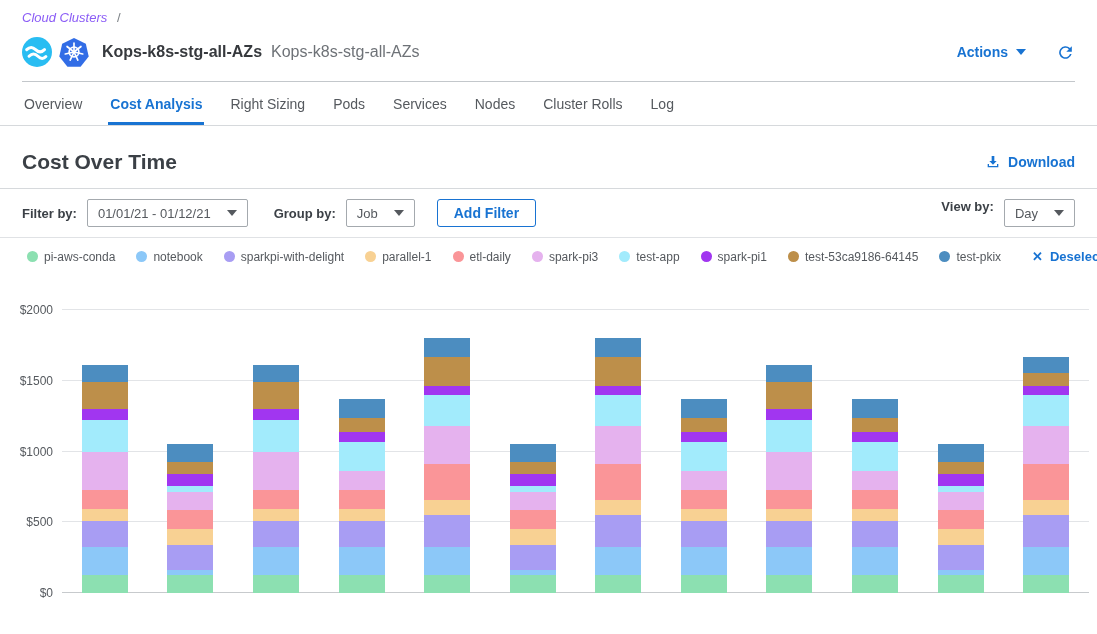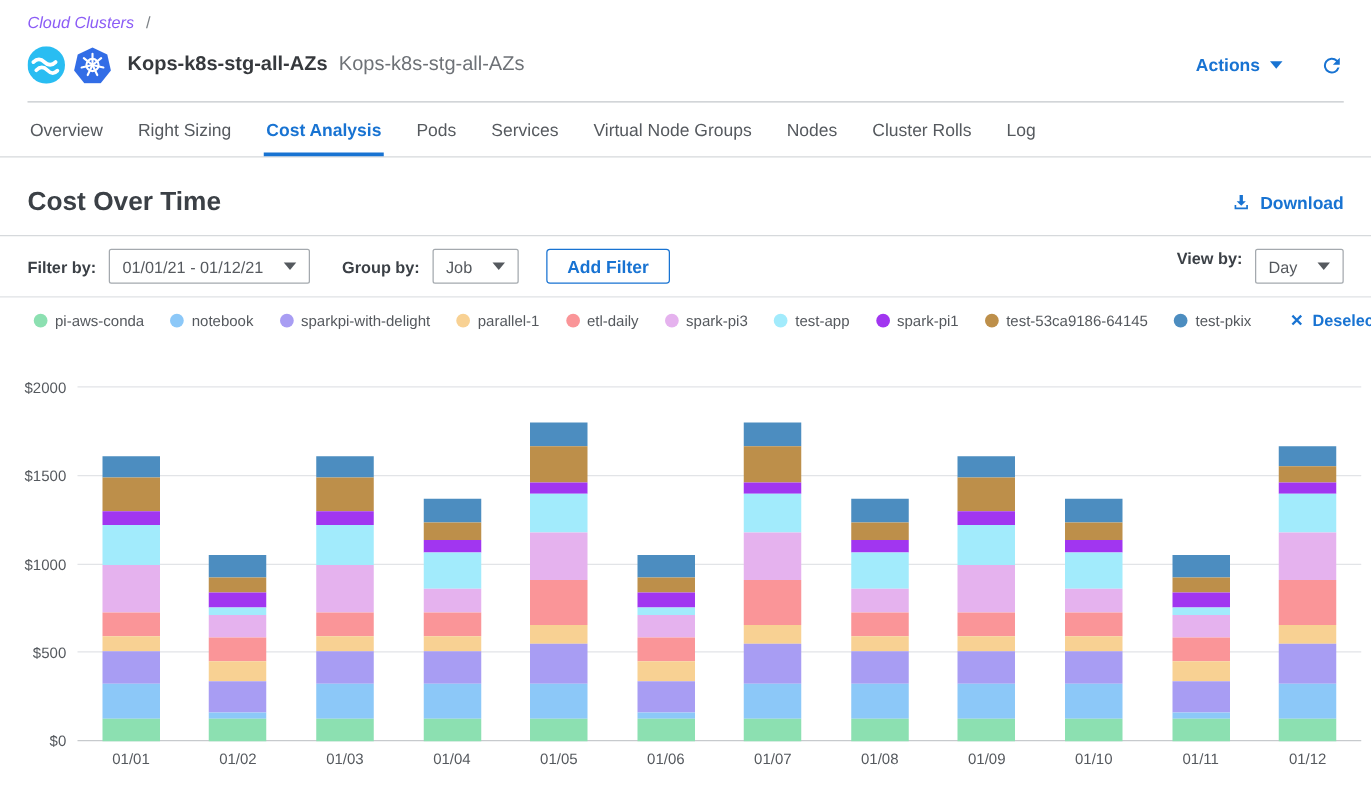--- a/index.html
+++ b/index.html
@@ -106,25 +106,24 @@
       <svg viewBox="0 0 24 24" width="19" height="19">
         <path d="M17.65 6.35A8 8 0 1 0 19.73 14h-2.08a6 6 0 1 1-1.41-6.24L13 11h7V4l-2.35 2.35z" fill="#1873d2"></path>
       </svg>
     </span>
   </div>
   <div class="header-divider"></div>
 </div>
 
 <div class="tabs">
     <div class="tab">Overview</div>
+    <div class="tab active">Cost Analysis</div>
     <div class="tab">Right Sizing</div>
-    <div class="tab active">Cost Analysis</div>
     <div class="tab">Pods</div>
     <div class="tab">Services</div>
-    <div class="tab">Virtual Node Groups</div>
     <div class="tab">Nodes</div>
     <div class="tab">Cluster Rolls</div>
     <div class="tab">Log</div>
   </div>
 
 <div class="section-row">
   <span class="section-title">Cost Over Time</span>
   <div class="download-btn">
     <svg viewBox="0 0 24 24" width="16" height="16">
       <path d="M12 16l-5.5-5.5h3.5V3h4v7.5h3.5L12 16z" fill="#1873d2"></path>
@@ -387,27 +386,13 @@
             <div class="bar-seg" style="height: 13%; background: rgb(250, 149, 152);"></div>
             <div class="bar-seg" style="height: 13.25%; background: rgb(229, 178, 238);"></div>
             <div class="bar-seg" style="height: 11%; background: rgb(162, 235, 252);"></div>
             <div class="bar-seg" style="height: 3.25%; background: rgb(161, 54, 240);"></div>
             <div class="bar-seg" style="height: 4.5%; background: rgb(189, 143, 74);"></div>
             <div class="bar-seg" style="height: 5.75%; background: rgb(76, 141, 192);"></div>
           </div>
         </div>
       </div>
   </div>
-  <div class="x-axis">
-      <div class="xtick">01/01</div>
-      <div class="xtick">01/02</div>
-      <div class="xtick">01/03</div>
-      <div class="xtick">01/04</div>
-      <div class="xtick">01/05</div>
-      <div class="xtick">01/06</div>
-      <div class="xtick">01/07</div>
-      <div class="xtick">01/08</div>
-      <div class="xtick">01/09</div>
-      <div class="xtick">01/10</div>
-      <div class="xtick">01/11</div>
-      <div class="xtick">01/12</div>
-    </div>
 </div>
 
 </body></html>

